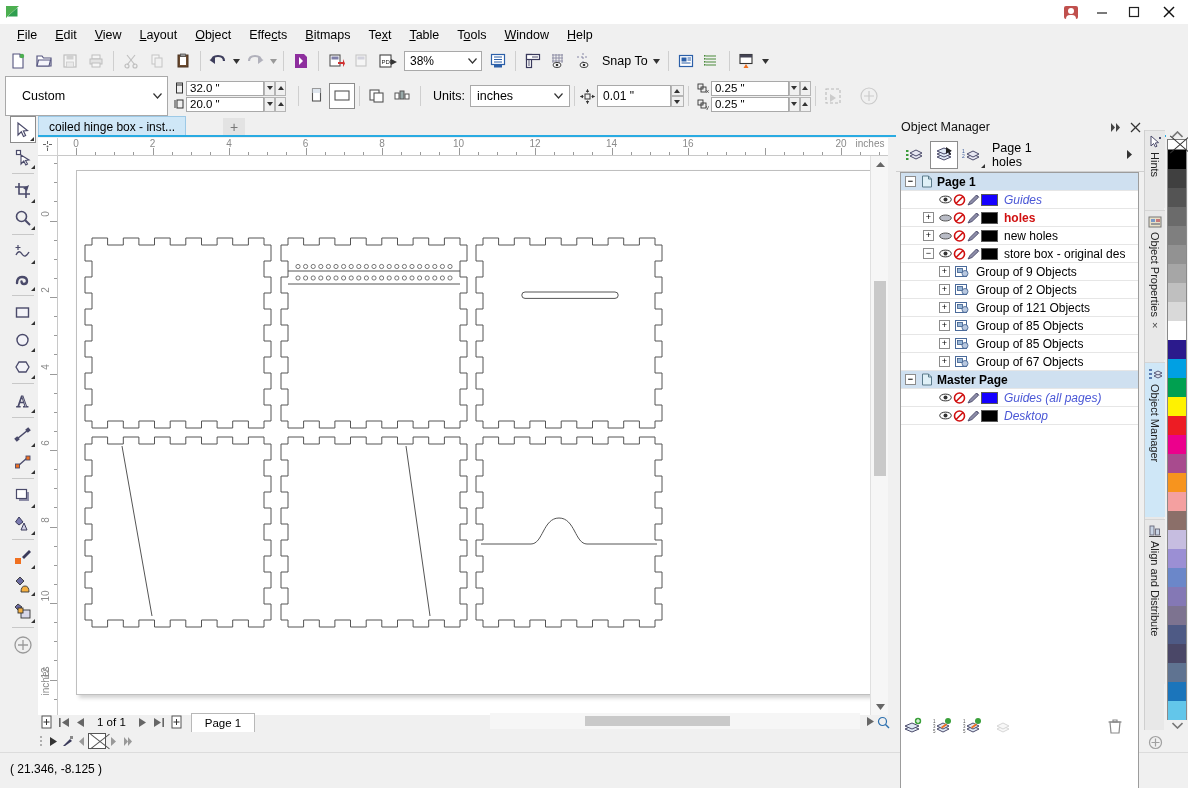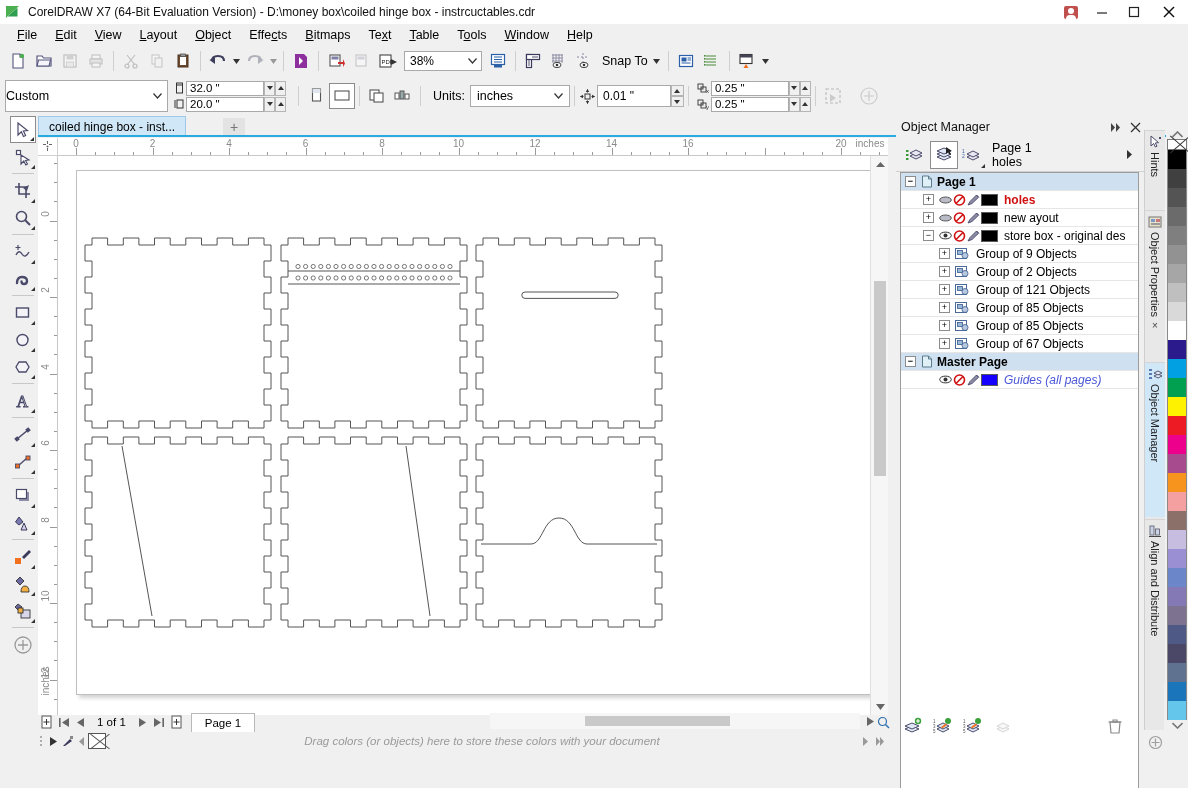--- a/index.html
+++ b/index.html
@@ -62,22 +62,22 @@
   .zoom-combo .chev { width:18px; display:flex; align-items:center; justify-content:center; }
   .snapto { display:flex; align-items:center; font-size:12.5px; padding:0 4px; cursor:default; flex:none;}
   .snapto .lbl { margin-right:5px; }
 
   
   .toolbar2 {
     position:absolute; left:0; top:78px; width:1188px; height:36px;
     background:#f0f0f0; display:flex; align-items:center; padding-left:5px;
   }
   .pg-combo {
-    width:163px; height:32px; border:1px solid #a9a9a9; background:#fff;
-    display:flex; align-items:center; font-size:12.5px; padding-left:0; flex:none;
+    width:163px; height:40px; border:1px solid #a9a9a9; background:#fff;
+    display:flex; align-items:center; font-size:12.5px; padding-left:16px; flex:none;
   }
   .pg-combo .cv { flex:1; }
   .pg-combo .chev { width:20px; display:flex; align-items:center; justify-content:center; }
   .dimstack { display:flex; flex-direction:column; gap:1px; margin-left:4px; flex:none;}
   .dimrow { display:flex; align-items:center; height:15px; }
   .dimicon { width:14px; height:15px; display:flex; align-items:center; justify-content:center; flex:none;}
   .spinbox {
     width:78px; height:15px; border:1px solid #a9a9a9; background:#fff;
     display:flex; align-items:center; font-size:11.5px; padding-left:3px; color:#000;
   }
@@ -302,21 +302,20 @@
 <div class="app">
 
   <div class="titlebar">
     <div class="cdr-logo">
       <svg width="16" height="16" viewBox="0 0 16 16">
         <polygon points="1,14 1,2 14,2" fill="#4caf50"></polygon>
         <polygon points="2,13 13,3 13,13" fill="#ffffff"></polygon>
         <polygon points="2.5,12.5 12.5,3.5 12.5,12.5" fill="#2e9e4f"></polygon>
       </svg>
     </div>
-    <div class="title-text">CorelDRAW X7 (64-Bit Evaluation Version) - D:\money box\coiled hinge box - instrcuctables.cdr</div>
     <div class="title-right">
       <div class="tb-user">
           <div class="badge"></div>
         </div>
       <div class="winbtn">
         <svg width="12" height="12">
             <line x1="1" y1="7" x2="11" y2="7" stroke="#222" stroke-width="1.2"></line>
           </svg>
       </div>
       <div class="winbtn">
@@ -1118,34 +1117,37 @@
           <path d="M1 11 L8 4 L10 6 L3 11 Z" fill="#3a3a5a"></path>
           <rect x="8" y="1" width="3" height="3" fill="#888"></rect>
         </svg>
     </div>
     <div style="width:12px;display:flex;align-items:center;justify-content:center;">
       <svg width="6" height="9">
           <polygon points="5,0 5,9 0,4.5" fill="#999"></polygon>
         </svg>
     </div>
     <div class="nonechip"></div>
-    <div class="cs-hint">Drag colors (or objects) here to store these colors with your document</div>
     <div style="width:14px;display:flex;align-items:center;justify-content:center;">
       <svg width="6" height="9">
           <polygon points="1,0 1,9 6,4.5" fill="#999"></polygon>
         </svg>
     </div>
     <div style="width:16px;display:flex;align-items:center;justify-content:center;">
       <svg width="10" height="9">
           <polygon points="1,0 1,9 5,4.5" fill="#999"></polygon>
           <polygon points="5,0 5,9 9,4.5" fill="#999"></polygon>
         </svg>
     </div>
   </div>
 
+  <div class="statusbar">
+    <div class="coords">( 21.346, -8.125 )</div>
+
+  </div>
 
   <div class="docker">
     <div class="docker-title">
       <span class="t">Object Manager</span>
       <span class="dk-ico">
         <svg width="12" height="9">
             <polygon points="0,0 0,9 4,4.5" fill="#444"></polygon>
             <polygon points="5,0 5,9 9,4.5" fill="#444"></polygon>
           </svg>
       </span>
@@ -1209,40 +1211,41 @@
           <span class="pageicon">
             <svg width="12" height="13">
               <path d="M1.5 1h6l3 3v8h-9z" fill="#dff0f7" stroke="#5a7a8a" stroke-width="1"></path>
               <path d="M7.5 1v3h3" fill="none" stroke="#5a7a8a" stroke-width="1"></path>
             </svg>
           </span>
           <span class="lname">Page 1</span>
         </div>
         <div class="trow">
           <span style="display:inline-block;width:22px;flex:none;"></span>
-          <span class="exp">+</span>
+          <span class="exp-spacer"></span>
           <span class="eye">
             <svg width="13" height="9">
-              <ellipse cx="6.5" cy="5" rx="5.8" ry="3" fill="#b9bcc6" stroke="#555" stroke-width="1"></ellipse>
+              <ellipse cx="6.5" cy="4.5" rx="5.8" ry="3.4" fill="#fff" stroke="#333" stroke-width="1"></ellipse>
+              <circle cx="6.5" cy="4.5" r="2" fill="#333"></circle>
             </svg>
           </span>
           <span class="noprint">
             <svg width="13" height="12">
               <circle cx="6.5" cy="6" r="5" fill="none" stroke="#d01010" stroke-width="1.6"></circle>
               <line x1="3" y1="9.5" x2="10" y2="2.5" stroke="#d01010" stroke-width="1.6"></line>
             </svg>
           </span>
           <span class="pencil">
             <svg width="13" height="12">
               <path d="M1 11 L3 7.5 L9.5 1 L11.6 3.2 L5 9.5 Z" fill="#8c8ca8" stroke="#4a4a6a" stroke-width="0.9"></path>
               <path d="M9.5 1 L11.6 3.2" stroke="#4a4a6a" stroke-width="0.9"></path>
             </svg>
           </span>
-          <span class="lcolor" style="background:#000000;"></span>
-          <span class="lname holes">holes</span>
+          <span class="lcolor" style="background:#1500ff;"></span>
+          <span class="lname guides">Guides</span>
         </div>
         <div class="trow">
           <span style="display:inline-block;width:22px;flex:none;"></span>
           <span class="exp">+</span>
           <span class="eye">
             <svg width="13" height="9">
               <ellipse cx="6.5" cy="5" rx="5.8" ry="3" fill="#b9bcc6" stroke="#555" stroke-width="1"></ellipse>
             </svg>
           </span>
           <span class="noprint">
@@ -1251,21 +1254,44 @@
               <line x1="3" y1="9.5" x2="10" y2="2.5" stroke="#d01010" stroke-width="1.6"></line>
             </svg>
           </span>
           <span class="pencil">
             <svg width="13" height="12">
               <path d="M1 11 L3 7.5 L9.5 1 L11.6 3.2 L5 9.5 Z" fill="#8c8ca8" stroke="#4a4a6a" stroke-width="0.9"></path>
               <path d="M9.5 1 L11.6 3.2" stroke="#4a4a6a" stroke-width="0.9"></path>
             </svg>
           </span>
           <span class="lcolor" style="background:#000000;"></span>
-          <span class="lname normal">new ayout</span>
+          <span class="lname holes">holes</span>
+        </div>
+        <div class="trow">
+          <span style="display:inline-block;width:22px;flex:none;"></span>
+          <span class="exp">+</span>
+          <span class="eye">
+            <svg width="13" height="9">
+              <ellipse cx="6.5" cy="5" rx="5.8" ry="3" fill="#b9bcc6" stroke="#555" stroke-width="1"></ellipse>
+            </svg>
+          </span>
+          <span class="noprint">
+            <svg width="13" height="12">
+              <circle cx="6.5" cy="6" r="5" fill="none" stroke="#d01010" stroke-width="1.6"></circle>
+              <line x1="3" y1="9.5" x2="10" y2="2.5" stroke="#d01010" stroke-width="1.6"></line>
+            </svg>
+          </span>
+          <span class="pencil">
+            <svg width="13" height="12">
+              <path d="M1 11 L3 7.5 L9.5 1 L11.6 3.2 L5 9.5 Z" fill="#8c8ca8" stroke="#4a4a6a" stroke-width="0.9"></path>
+              <path d="M9.5 1 L11.6 3.2" stroke="#4a4a6a" stroke-width="0.9"></path>
+            </svg>
+          </span>
+          <span class="lcolor" style="background:#000000;"></span>
+          <span class="lname normal">new holes</span>
         </div>
         <div class="trow">
           <span style="display:inline-block;width:22px;flex:none;"></span>
           <span class="exp">−</span>
           <span class="eye">
             <svg width="13" height="9">
               <ellipse cx="6.5" cy="4.5" rx="5.8" ry="3.4" fill="#fff" stroke="#333" stroke-width="1"></ellipse>
               <circle cx="6.5" cy="4.5" r="2" fill="#333"></circle>
             </svg>
           </span>
@@ -1383,20 +1409,44 @@
             </svg>
           </span>
           <span class="pencil">
             <svg width="13" height="12">
               <path d="M1 11 L3 7.5 L9.5 1 L11.6 3.2 L5 9.5 Z" fill="#8c8ca8" stroke="#4a4a6a" stroke-width="0.9"></path>
               <path d="M9.5 1 L11.6 3.2" stroke="#4a4a6a" stroke-width="0.9"></path>
             </svg>
           </span>
           <span class="lcolor" style="background:#1500ff;"></span>
           <span class="lname italic-blue">Guides (all pages)</span>
+        </div>
+        <div class="trow">
+          <span style="display:inline-block;width:22px;flex:none;"></span>
+          <span class="exp-spacer"></span>
+          <span class="eye">
+            <svg width="13" height="9">
+              <ellipse cx="6.5" cy="4.5" rx="5.8" ry="3.4" fill="#fff" stroke="#333" stroke-width="1"></ellipse>
+              <circle cx="6.5" cy="4.5" r="2" fill="#333"></circle>
+            </svg>
+          </span>
+          <span class="noprint">
+            <svg width="13" height="12">
+              <circle cx="6.5" cy="6" r="5" fill="none" stroke="#d01010" stroke-width="1.6"></circle>
+              <line x1="3" y1="9.5" x2="10" y2="2.5" stroke="#d01010" stroke-width="1.6"></line>
+            </svg>
+          </span>
+          <span class="pencil">
+            <svg width="13" height="12">
+              <path d="M1 11 L3 7.5 L9.5 1 L11.6 3.2 L5 9.5 Z" fill="#8c8ca8" stroke="#4a4a6a" stroke-width="0.9"></path>
+              <path d="M9.5 1 L11.6 3.2" stroke="#4a4a6a" stroke-width="0.9"></path>
+            </svg>
+          </span>
+          <span class="lcolor" style="background:#000000;"></span>
+          <span class="lname italic-blue">Desktop</span>
         </div>
       </div>
 
     <div class="docker-btm">
       <div class="dbtn">
         <svg width="20" height="18" viewBox="0 0 20 18">
             <g stroke="#4a4a6a" stroke-width="1" fill="#dfe8f4">
               <path d="M2 12 L9 9 L16 12 L9 15 Z"></path>
               <path d="M2 9 L9 6 L16 9 L9 12 Z"></path>
             </g>

